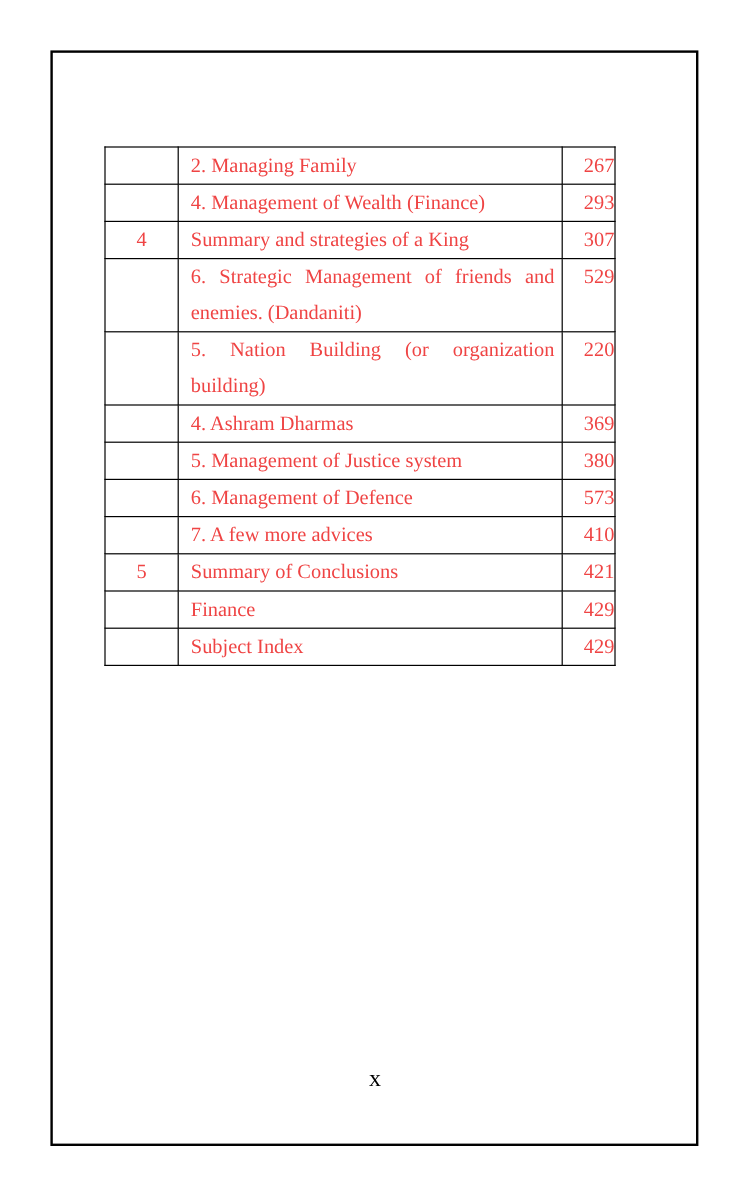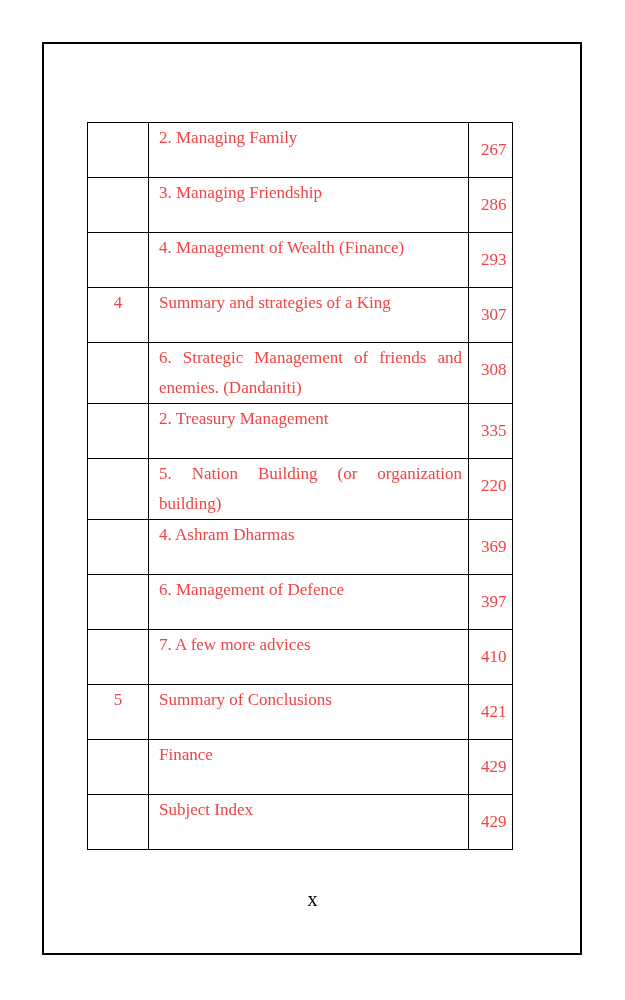--- a/index.html
+++ b/index.html
@@ -30,21 +30,21 @@
     line-height: 30px;
     color: #ef4444;
   }
   table.toc td {
     border: 1px solid #000000;
     vertical-align: top;
     overflow: hidden;
   }
   td.col-no   { text-align: center; padding: 0; }
   td.col-title{ text-align: justify; padding: 0 6px 0 10px; }
-  td.col-page { text-align: right; padding: 12px; }
+  td.col-page { text-align: right; padding: 0; }
   .page-footer {
     position: absolute;
     left: 0; top: 888px;
     width: 625px;
     text-align: center;
     font-size: 20px;
     line-height: 22px;
     color: #000000;
   }
 </style>
@@ -59,57 +59,52 @@
       <col style="width:44px">
     </colgroup>
     <tbody>
         <tr>
     <td class="col-no"></td>
     <td class="col-title">2. Managing Family</td>
     <td class="col-page">267</td>
   </tr>
         <tr>
     <td class="col-no"></td>
-    <td class="col-title">3. Managing Friendship</td>
-    <td class="col-page">286</td>
-  </tr>
-        <tr>
-    <td class="col-no"></td>
     <td class="col-title">4. Management of Wealth (Finance)</td>
     <td class="col-page">293</td>
   </tr>
         <tr>
     <td class="col-no">4</td>
     <td class="col-title">Summary and strategies of a King</td>
     <td class="col-page">307</td>
   </tr>
         <tr>
     <td class="col-no"></td>
     <td class="col-title">6. Strategic Management of friends and enemies. (Dandaniti)</td>
-    <td class="col-page">308</td>
-  </tr>
-        <tr>
-    <td class="col-no"></td>
-    <td class="col-title">2. Treasury Management</td>
-    <td class="col-page">335</td>
+    <td class="col-page">529</td>
   </tr>
         <tr>
     <td class="col-no"></td>
     <td class="col-title">5. Nation Building (or organization building)</td>
     <td class="col-page">220</td>
   </tr>
         <tr>
     <td class="col-no"></td>
     <td class="col-title">4. Ashram Dharmas</td>
     <td class="col-page">369</td>
   </tr>
         <tr>
     <td class="col-no"></td>
+    <td class="col-title">5. Management of Justice system</td>
+    <td class="col-page">380</td>
+  </tr>
+        <tr>
+    <td class="col-no"></td>
     <td class="col-title">6. Management of Defence</td>
-    <td class="col-page">397</td>
+    <td class="col-page">573</td>
   </tr>
         <tr>
     <td class="col-no"></td>
     <td class="col-title">7. A few more advices</td>
     <td class="col-page">410</td>
   </tr>
         <tr>
     <td class="col-no">5</td>
     <td class="col-title">Summary of Conclusions</td>
     <td class="col-page">421</td>

